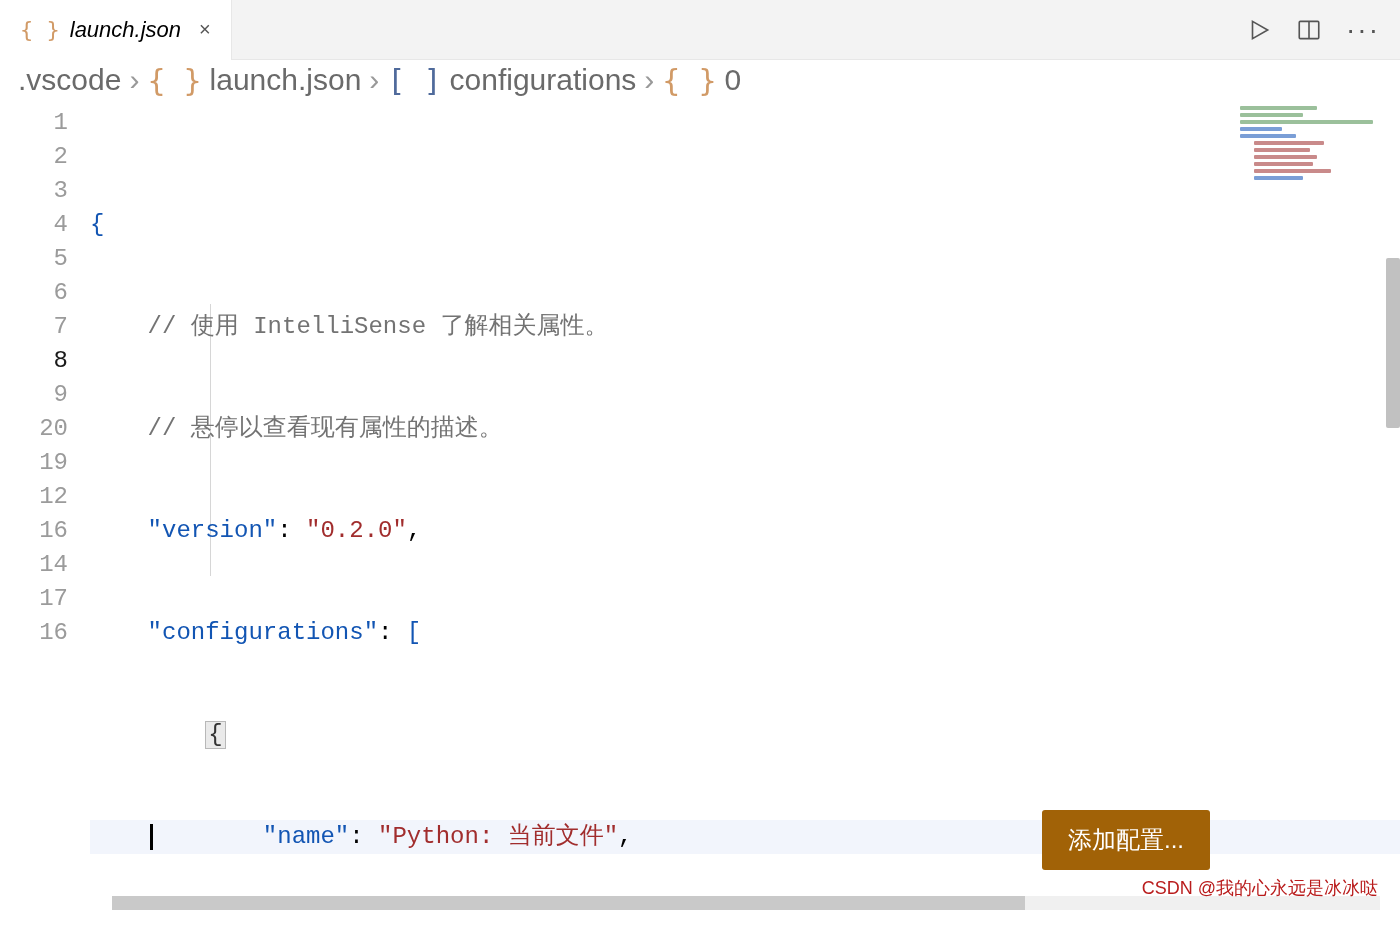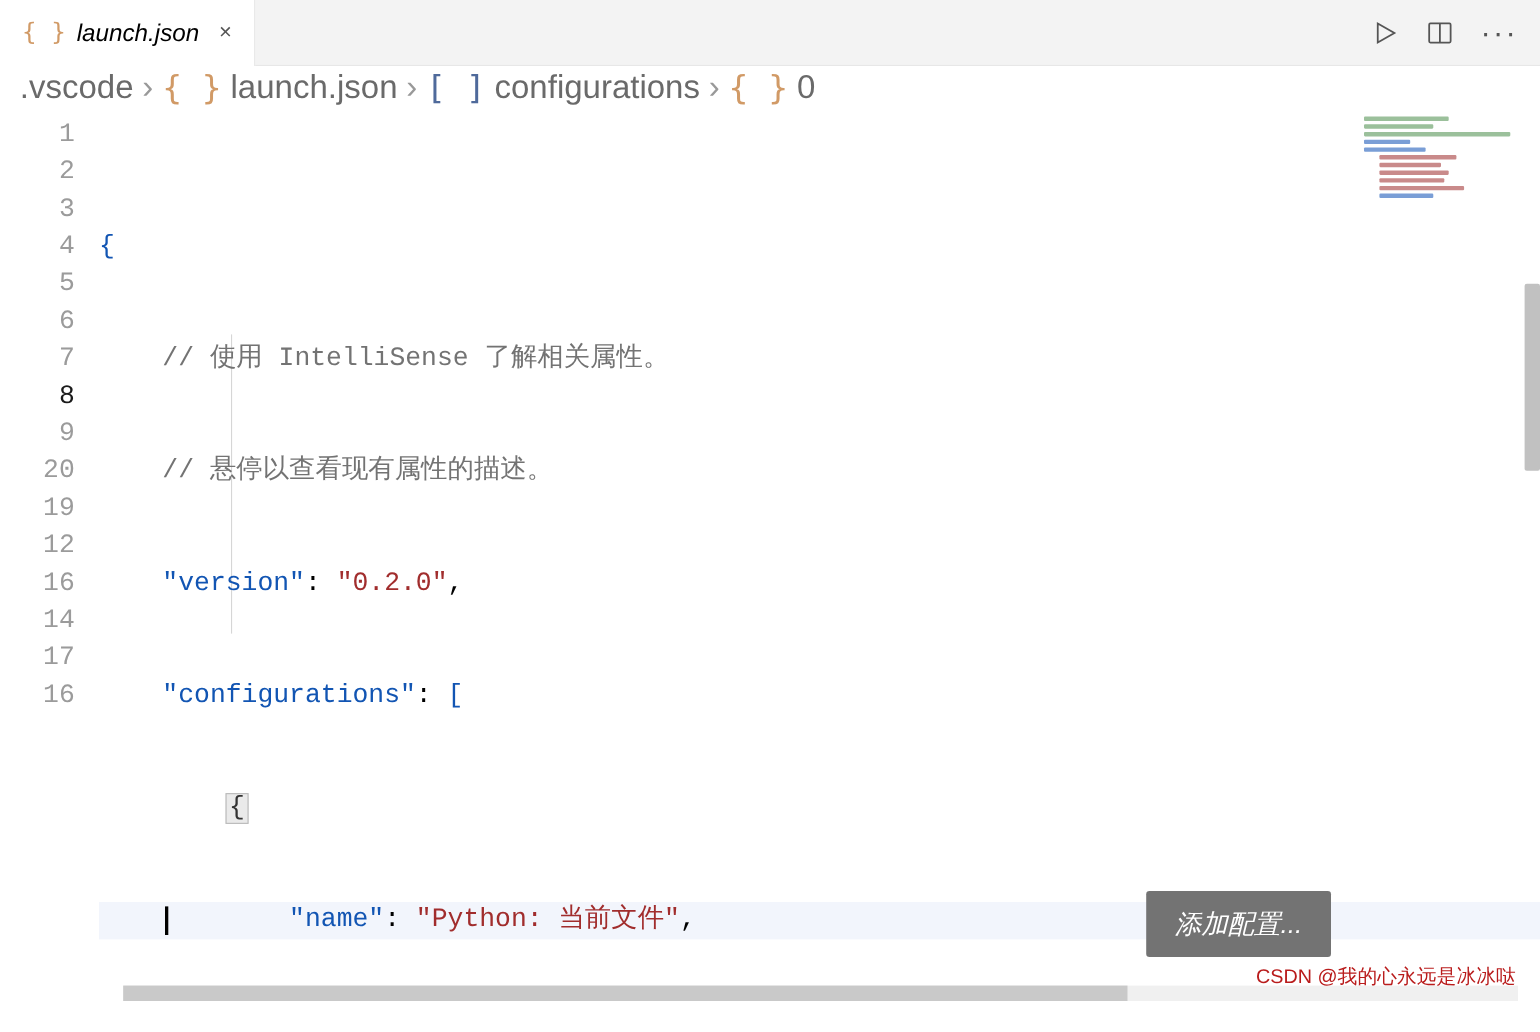--- a/index.html
+++ b/index.html
@@ -140,28 +140,27 @@
   top: 0;
   height: 14px;
   width: 72%;
   background: #c9c9c9;
 }
 
 .add-config-btn {
   position: absolute;
   bottom: 68px;
   right: 190px;
-  background: #737373;
+  background: #a16207;
   color: #fff;
   font-size: 24px;
   padding: 14px 26px;
   border: none;
   border-radius: 3px;
   cursor: pointer;
-  font-style: italic;
 }
 
 .watermark {
   position: absolute;
   bottom: 38px;
   right: 22px;
   font-size: 18px;
   color: #b91c1c;
 }
 

